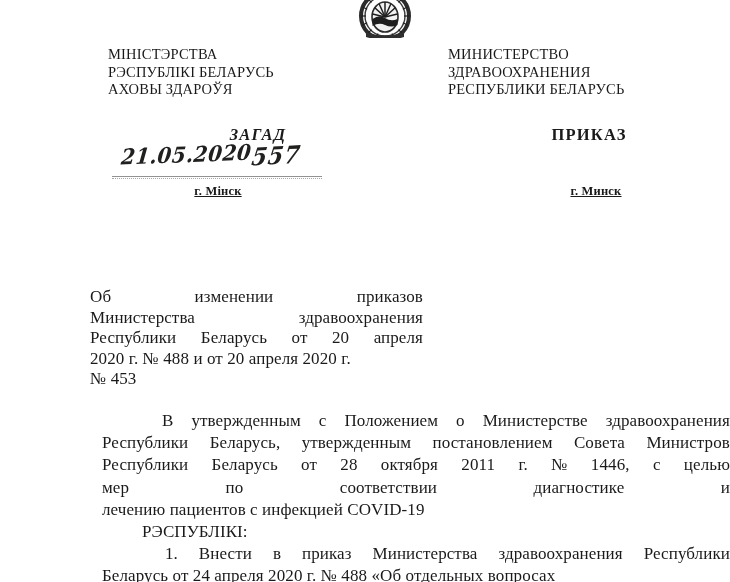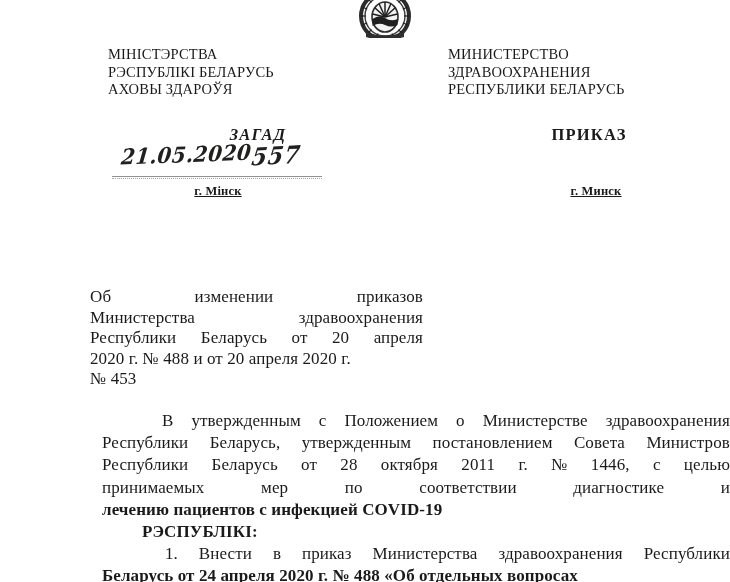--- a/index.html
+++ b/index.html
@@ -145,21 +145,21 @@
   
   .body-block {
     position: absolute;
     left: 102px;
     top: 410px;
     width: 628px;
     font-size: 17px;
     line-height: 22.2px;
     letter-spacing: .1px;
   }
-  .body-block .line { display: block; white-space: nowrap; height: 22.2px; font-weight: bold; }
+  .body-block .line { display: block; white-space: nowrap; height: 22.2px; }
   .body-block .jline {
     display: flex;
     justify-content: space-between;
     white-space: nowrap;
     height: 22.2px;
   }
   .ind { display: inline-block; width: 42px; }
   .ind-s { display: inline-block; width: 40px; }
 
   .clip-row { overflow: hidden; }
@@ -291,21 +291,20 @@
       <span>октября</span>
       <span>2011</span>
       <span>г.</span>
       <span>№</span>
       <span>1446,</span>
       <span>с</span>
       <span>целью</span>
     </span>
 
     <span class="jline">
-      <span>принимаемых</span>
       <span>мер</span>
       <span>по</span>
       <span>соответствии</span>
       <span>диагностике</span>
       <span>и</span>
     </span>
 
     <span class="line">лечению пациентов с инфекцией COVID-19</span>
 
     <span class="line"><span class="ind-s"></span><span>РЭСПУБЛІКІ:</span></span>

